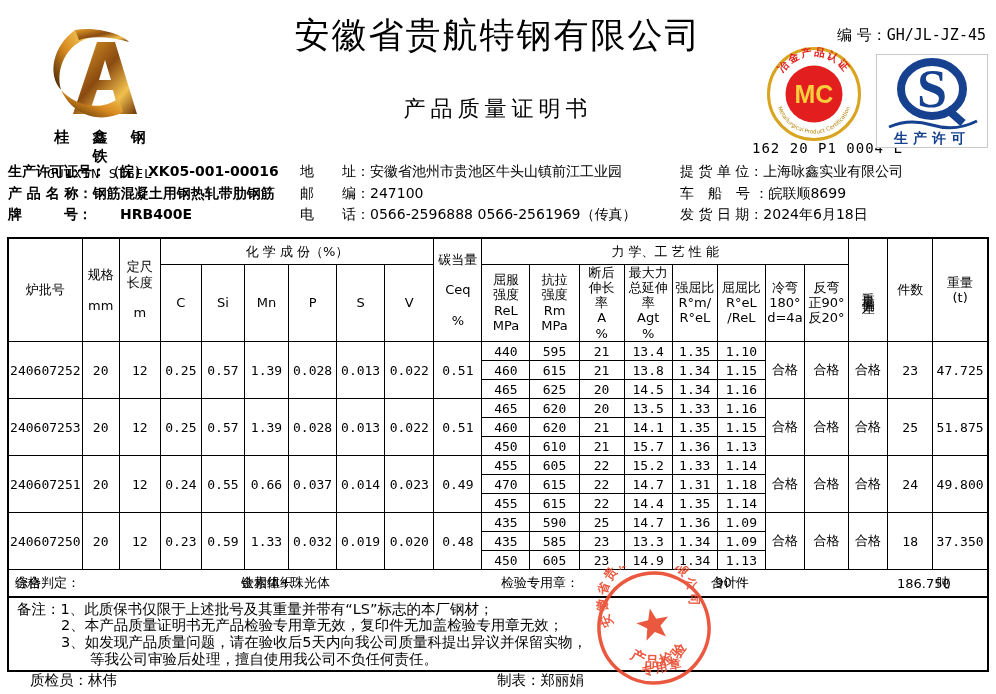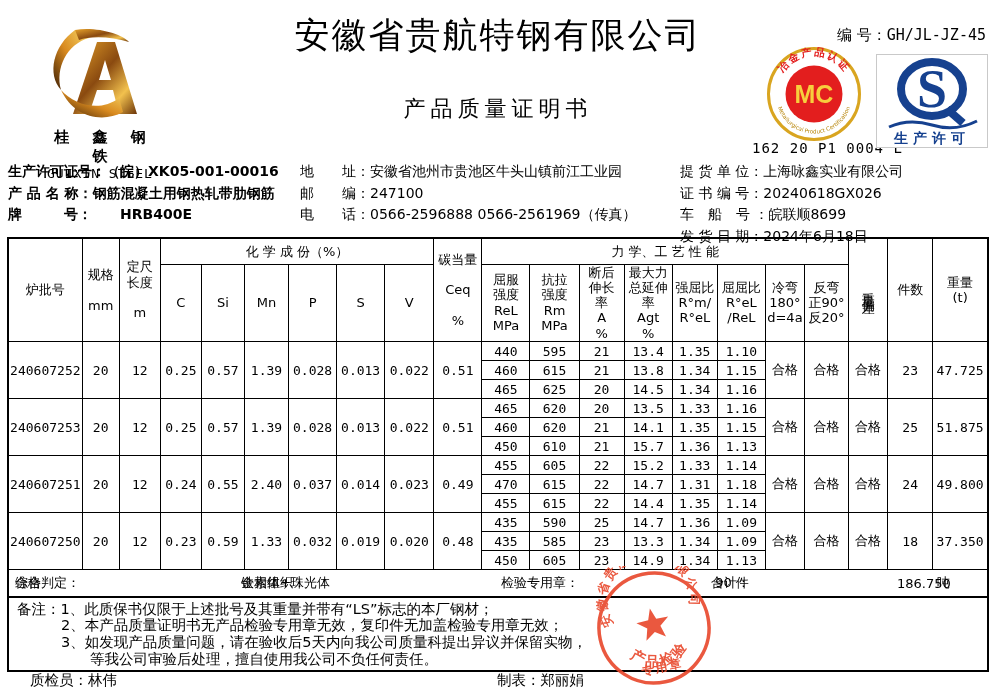--- a/index.html
+++ b/index.html
@@ -127,21 +127,20 @@
       <div><span>产 品 名 称：</span><span>钢筋混凝土用钢热轧带肋钢筋</span></div>
       <div><span>牌　　　号：</span><span>　　HRB400E</span></div>
     </div>
   <div class="info-col info-mid">
       <div><span>地　　址：</span><span>安徽省池州市贵池区牛头山镇前江工业园</span></div>
       <div><span>邮　　编：</span><span>247100</span></div>
       <div><span>电　　话：</span><span>0566-2596888  0566-2561969（传真）</span></div>
     </div>
   <div class="info-col info-right">
       <div><span>提 货 单 位：</span><span>上海咏鑫实业有限公司</span></div>
-      <div><span>证 书 编 号：</span><span>20240618GX026</span></div>
       <div><span>车　船　号 ：</span><span>皖联顺8699</span></div>
       <div><span>发 货 日 期：</span><span>2024年6月18日</span></div>
     </div>
 
   <div class="table-wrap">
     <table class="doc">
       <colgroup>
         <col style="width:74px">
           <col style="width:37px">
           <col style="width:41px">
@@ -303,21 +302,21 @@
             <td>15.7</td>
             <td>1.36</td>
             <td>1.13</td>
           </tr>
           <tr>
             <td rowspan="3">240607251</td>
             <td rowspan="3">20</td>
             <td rowspan="3">12</td>
             <td rowspan="3">0.24</td>
             <td rowspan="3">0.55</td>
-            <td rowspan="3">2.40</td>
+            <td rowspan="3">0.66</td>
             <td rowspan="3">0.037</td>
             <td rowspan="3">0.014</td>
             <td rowspan="3">0.023</td>
             <td rowspan="3">0.49</td>
             <td>455</td>
             <td>605</td>
             <td>22</td>
             <td>15.2</td>
             <td>1.33</td>
             <td>1.14</td>

